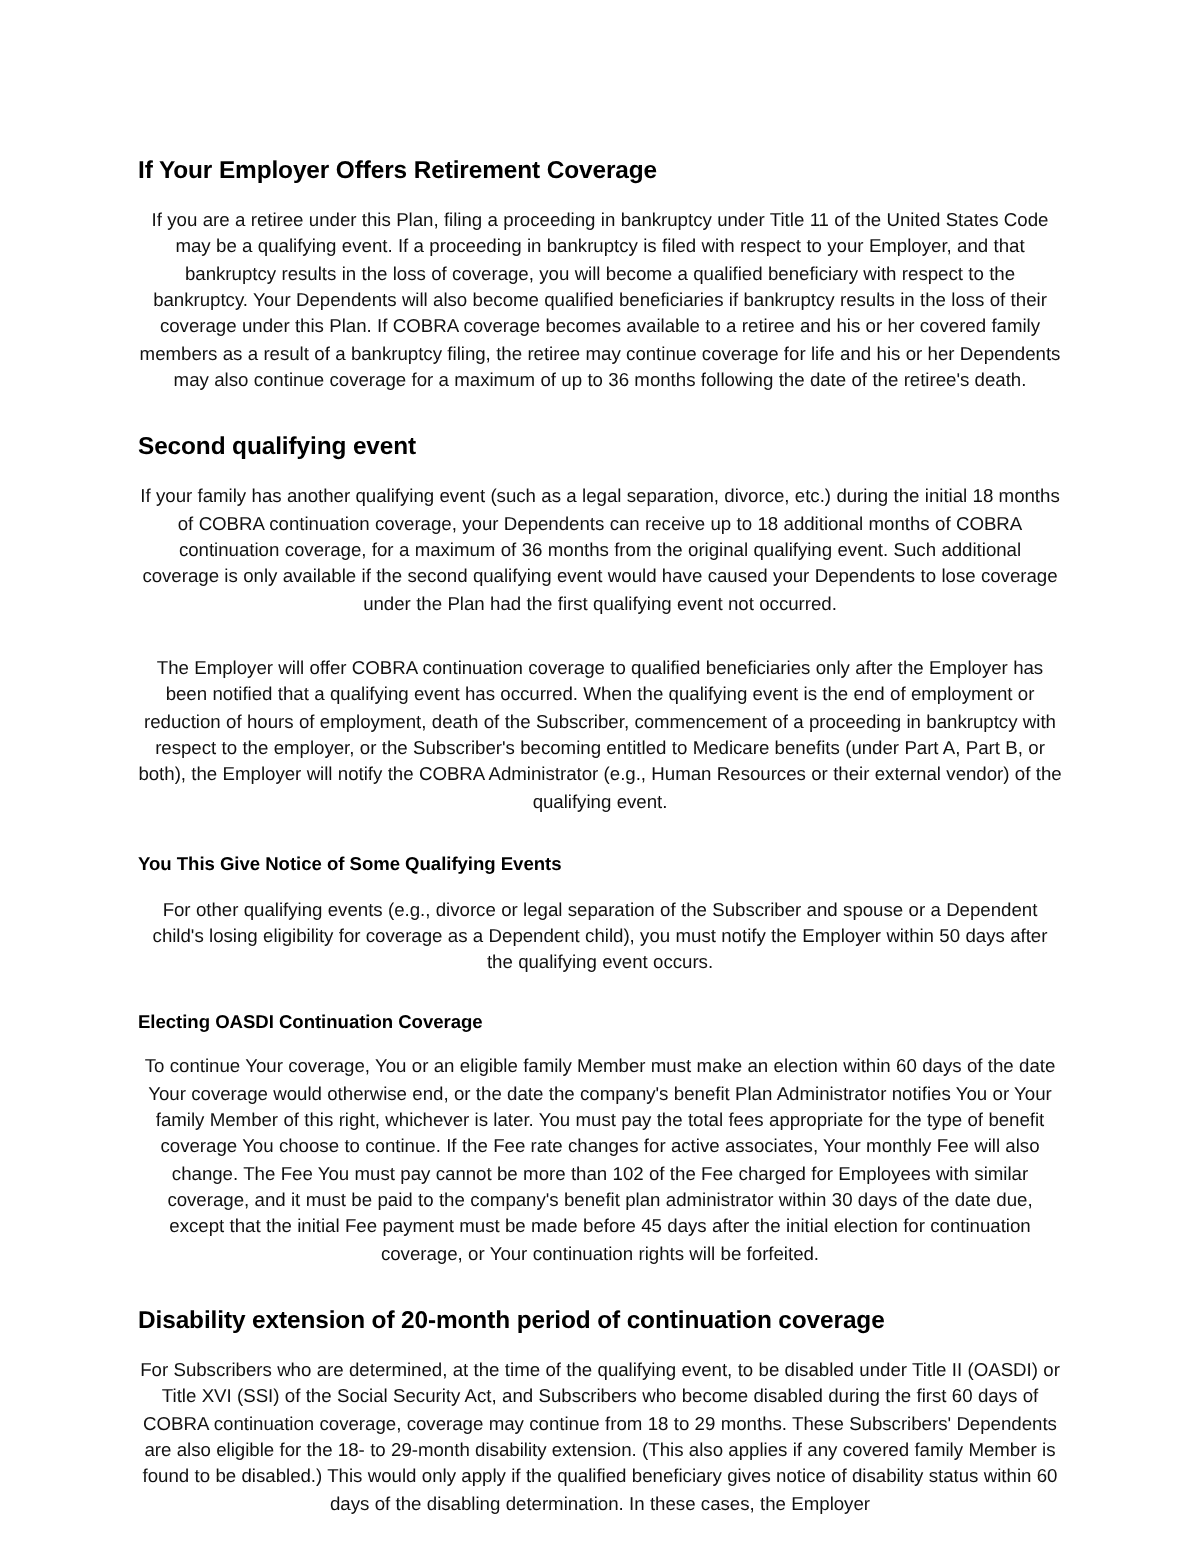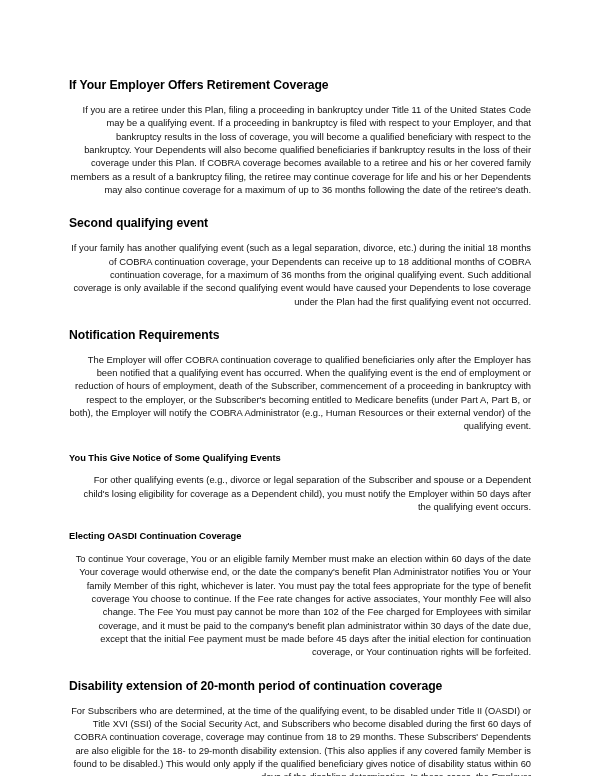--- a/index.html
+++ b/index.html
@@ -50,21 +50,21 @@
     line-height: 1.25;
     margin: 0 0 10px 0;
     letter-spacing: -0.02px;
     color: #000;
   }
 
   p.body-text {
     font-size: 9.35px;
     line-height: 13.35px;
     margin: 0;
-    text-align: right;
+    text-align: center;
     letter-spacing: -0.015px;
     color: #111;
     word-spacing: 0.1px;
   }
 
   .block {
     margin-bottom: 19px;
   }
 
   .block.tight {
@@ -92,21 +92,20 @@
       <h1 class="section-heading">If Your Employer Offers Retirement Coverage</h1>
       <p class="body-text">If you are a retiree under this Plan, filing a proceeding in bankruptcy under Title 11 of the United States Code may be a qualifying event.  If a proceeding in bankruptcy is filed with respect to your Employer, and that bankruptcy results in the loss of coverage, you will become a qualified beneficiary with respect to the bankruptcy.  Your Dependents will also become qualified beneficiaries if bankruptcy results in the loss of their coverage under this Plan.  If COBRA coverage becomes available to a retiree and his or her covered family members as a result of a bankruptcy filing, the retiree may continue coverage for life and his or her Dependents may also continue coverage for a maximum of up to 36 months following the date of the retiree's death.</p>
     </div>
 
     <div class="block">
       <h1 class="section-heading">Second qualifying event</h1>
       <p class="body-text">If your family has another qualifying event (such as a legal separation, divorce, etc.) during the initial 18 months of COBRA continuation coverage, your Dependents can receive up to 18 additional months of COBRA continuation coverage, for a maximum of 36 months from the original qualifying event.  Such additional coverage is only available if the second qualifying event would have caused your Dependents to lose coverage under the Plan had the first qualifying event not occurred.</p>
     </div>
 
     <div class="block">
-      <h1 class="section-heading">Notification Requirements</h1>
       <p class="body-text">The Employer will offer COBRA continuation coverage to qualified beneficiaries only after the Employer has been notified that a qualifying event has occurred.  When the qualifying event is the end of employment or reduction of hours of employment, death of the Subscriber, commencement of a proceeding in bankruptcy with respect to the employer, or the Subscriber's becoming entitled to Medicare benefits (under Part A, Part B, or both), the Employer will notify the COBRA Administrator (e.g., Human Resources or their external vendor) of the qualifying event.</p>
     </div>
 
     <div class="block tight">
       <h2 class="sub-heading">You This Give Notice of Some Qualifying Events</h2>
       <p class="body-text">For other qualifying events (e.g., divorce or legal separation of the Subscriber and spouse or a Dependent child's losing eligibility for coverage as a Dependent child), you must notify the Employer within 50 days after the qualifying event occurs.</p>
     </div>
 
     <div class="block">
       <h2 class="sub-heading">Electing OASDI Continuation Coverage</h2>

